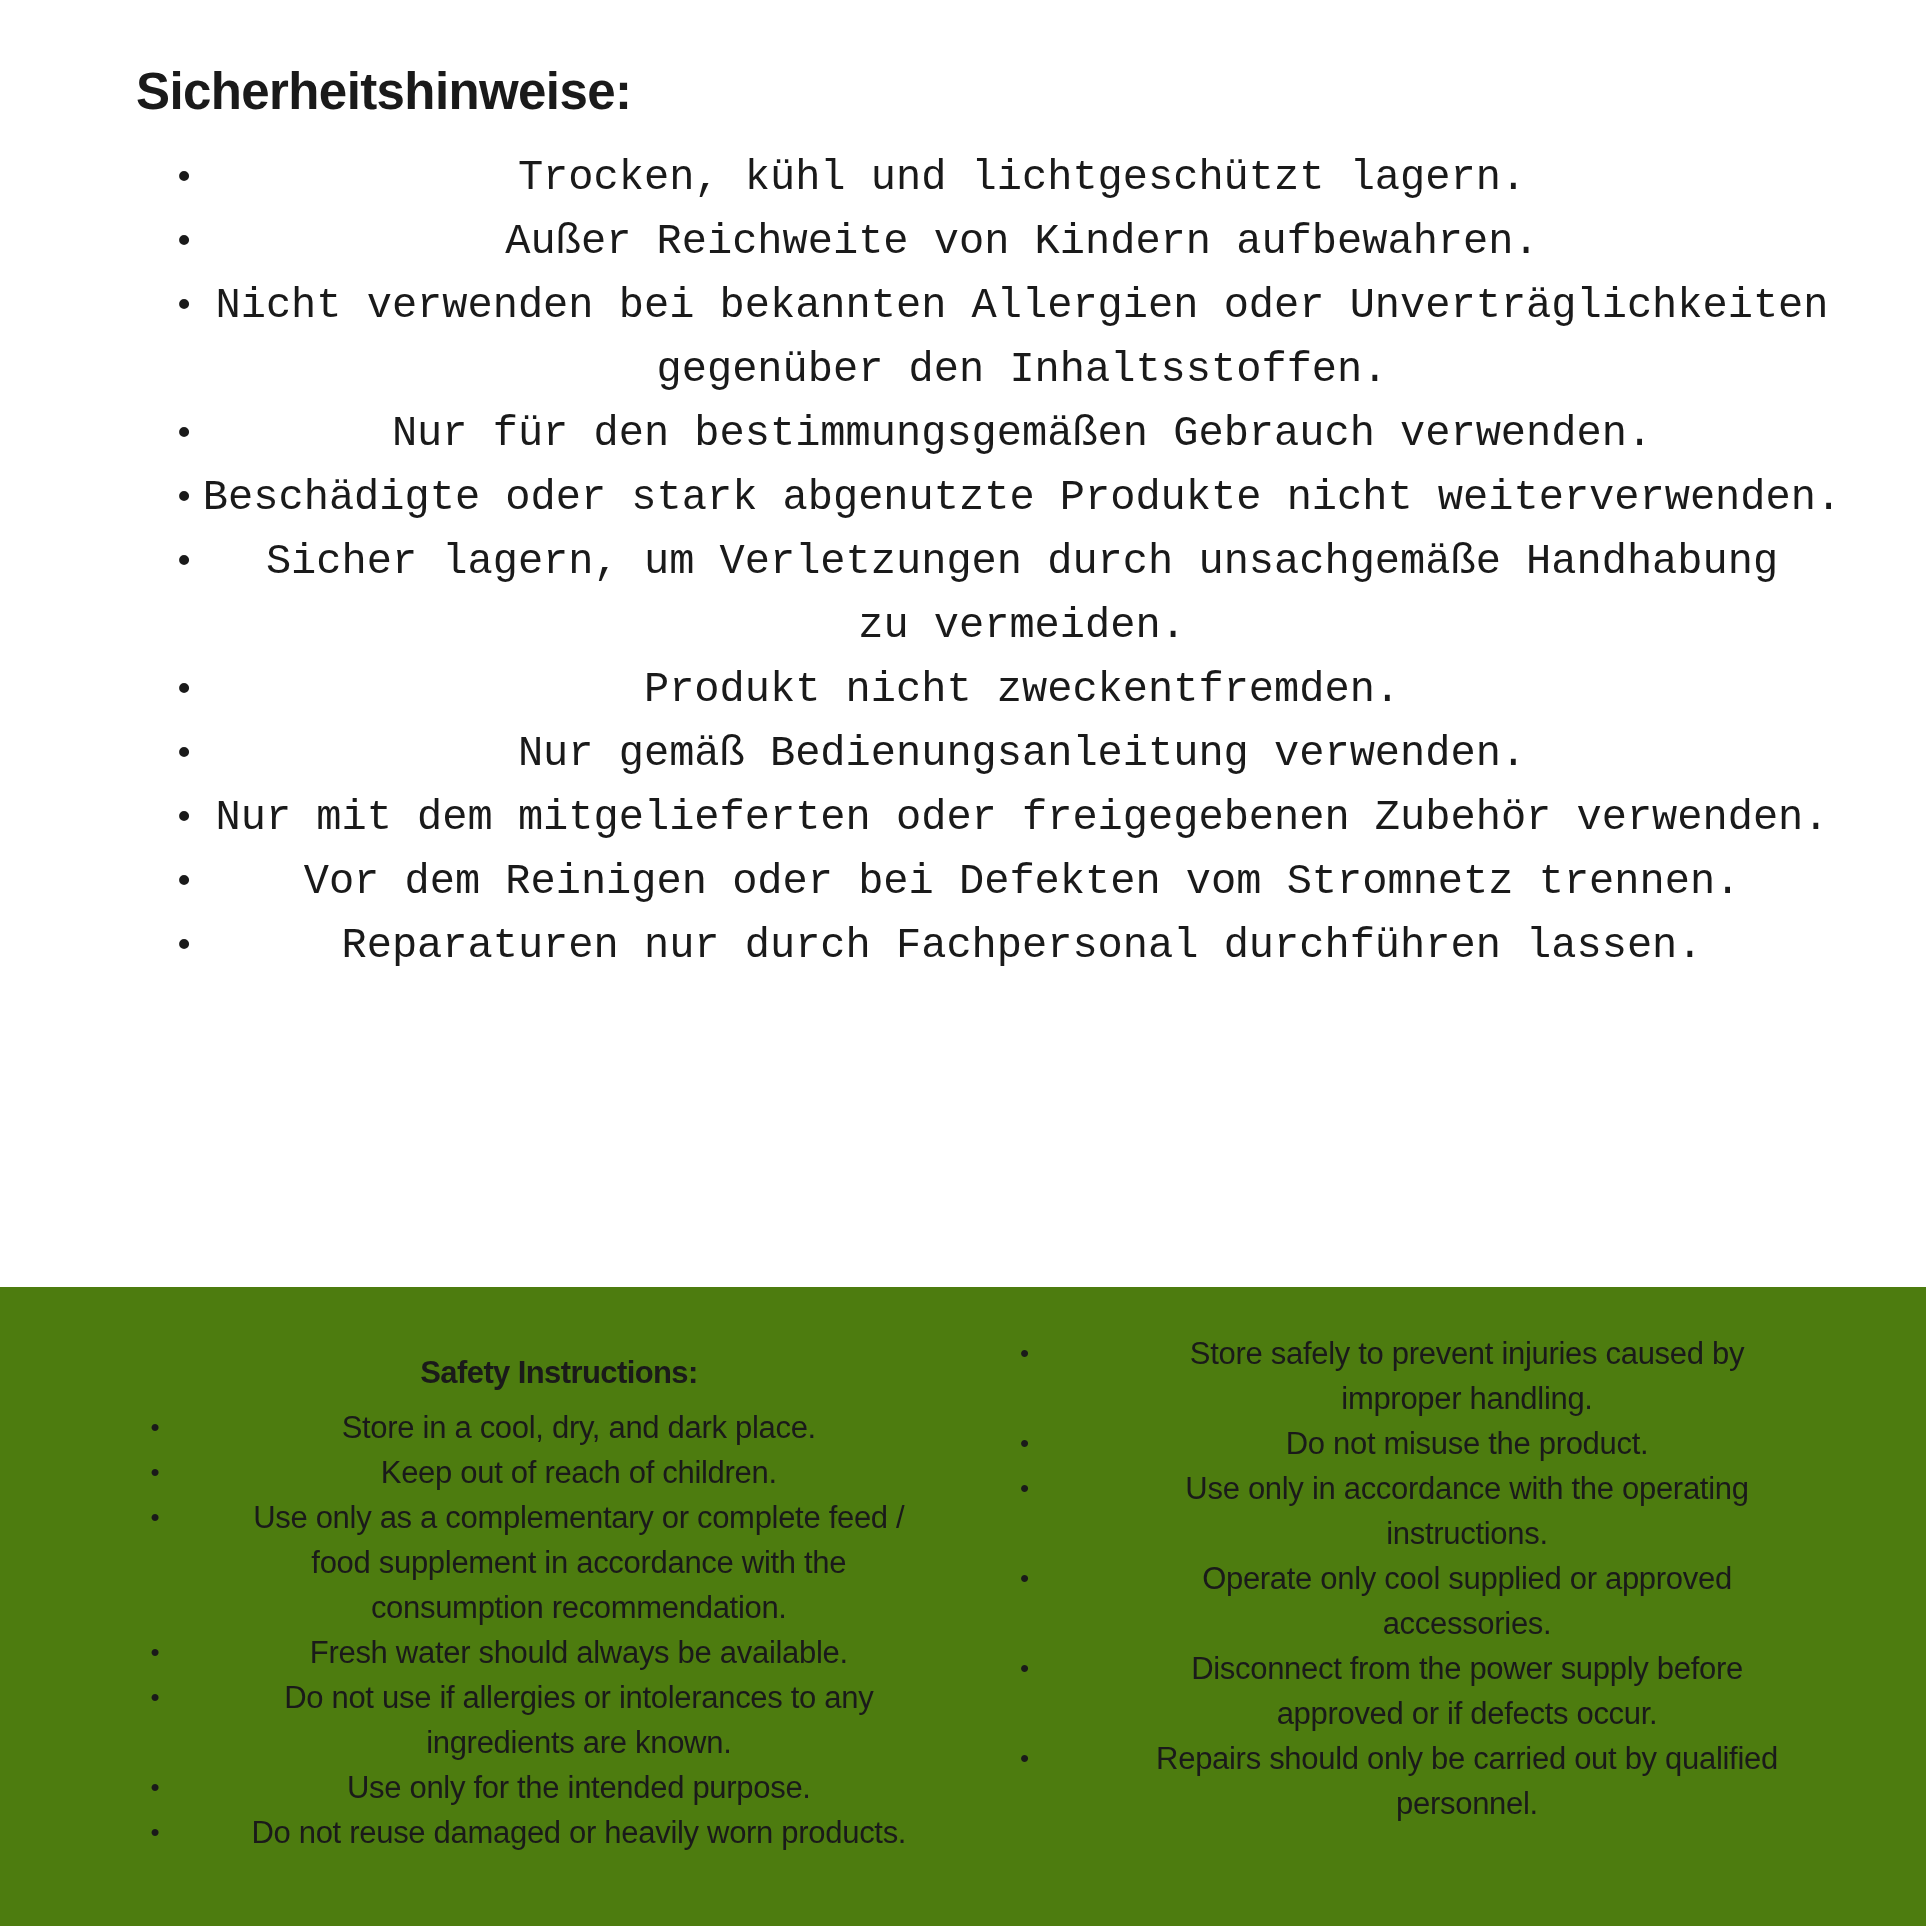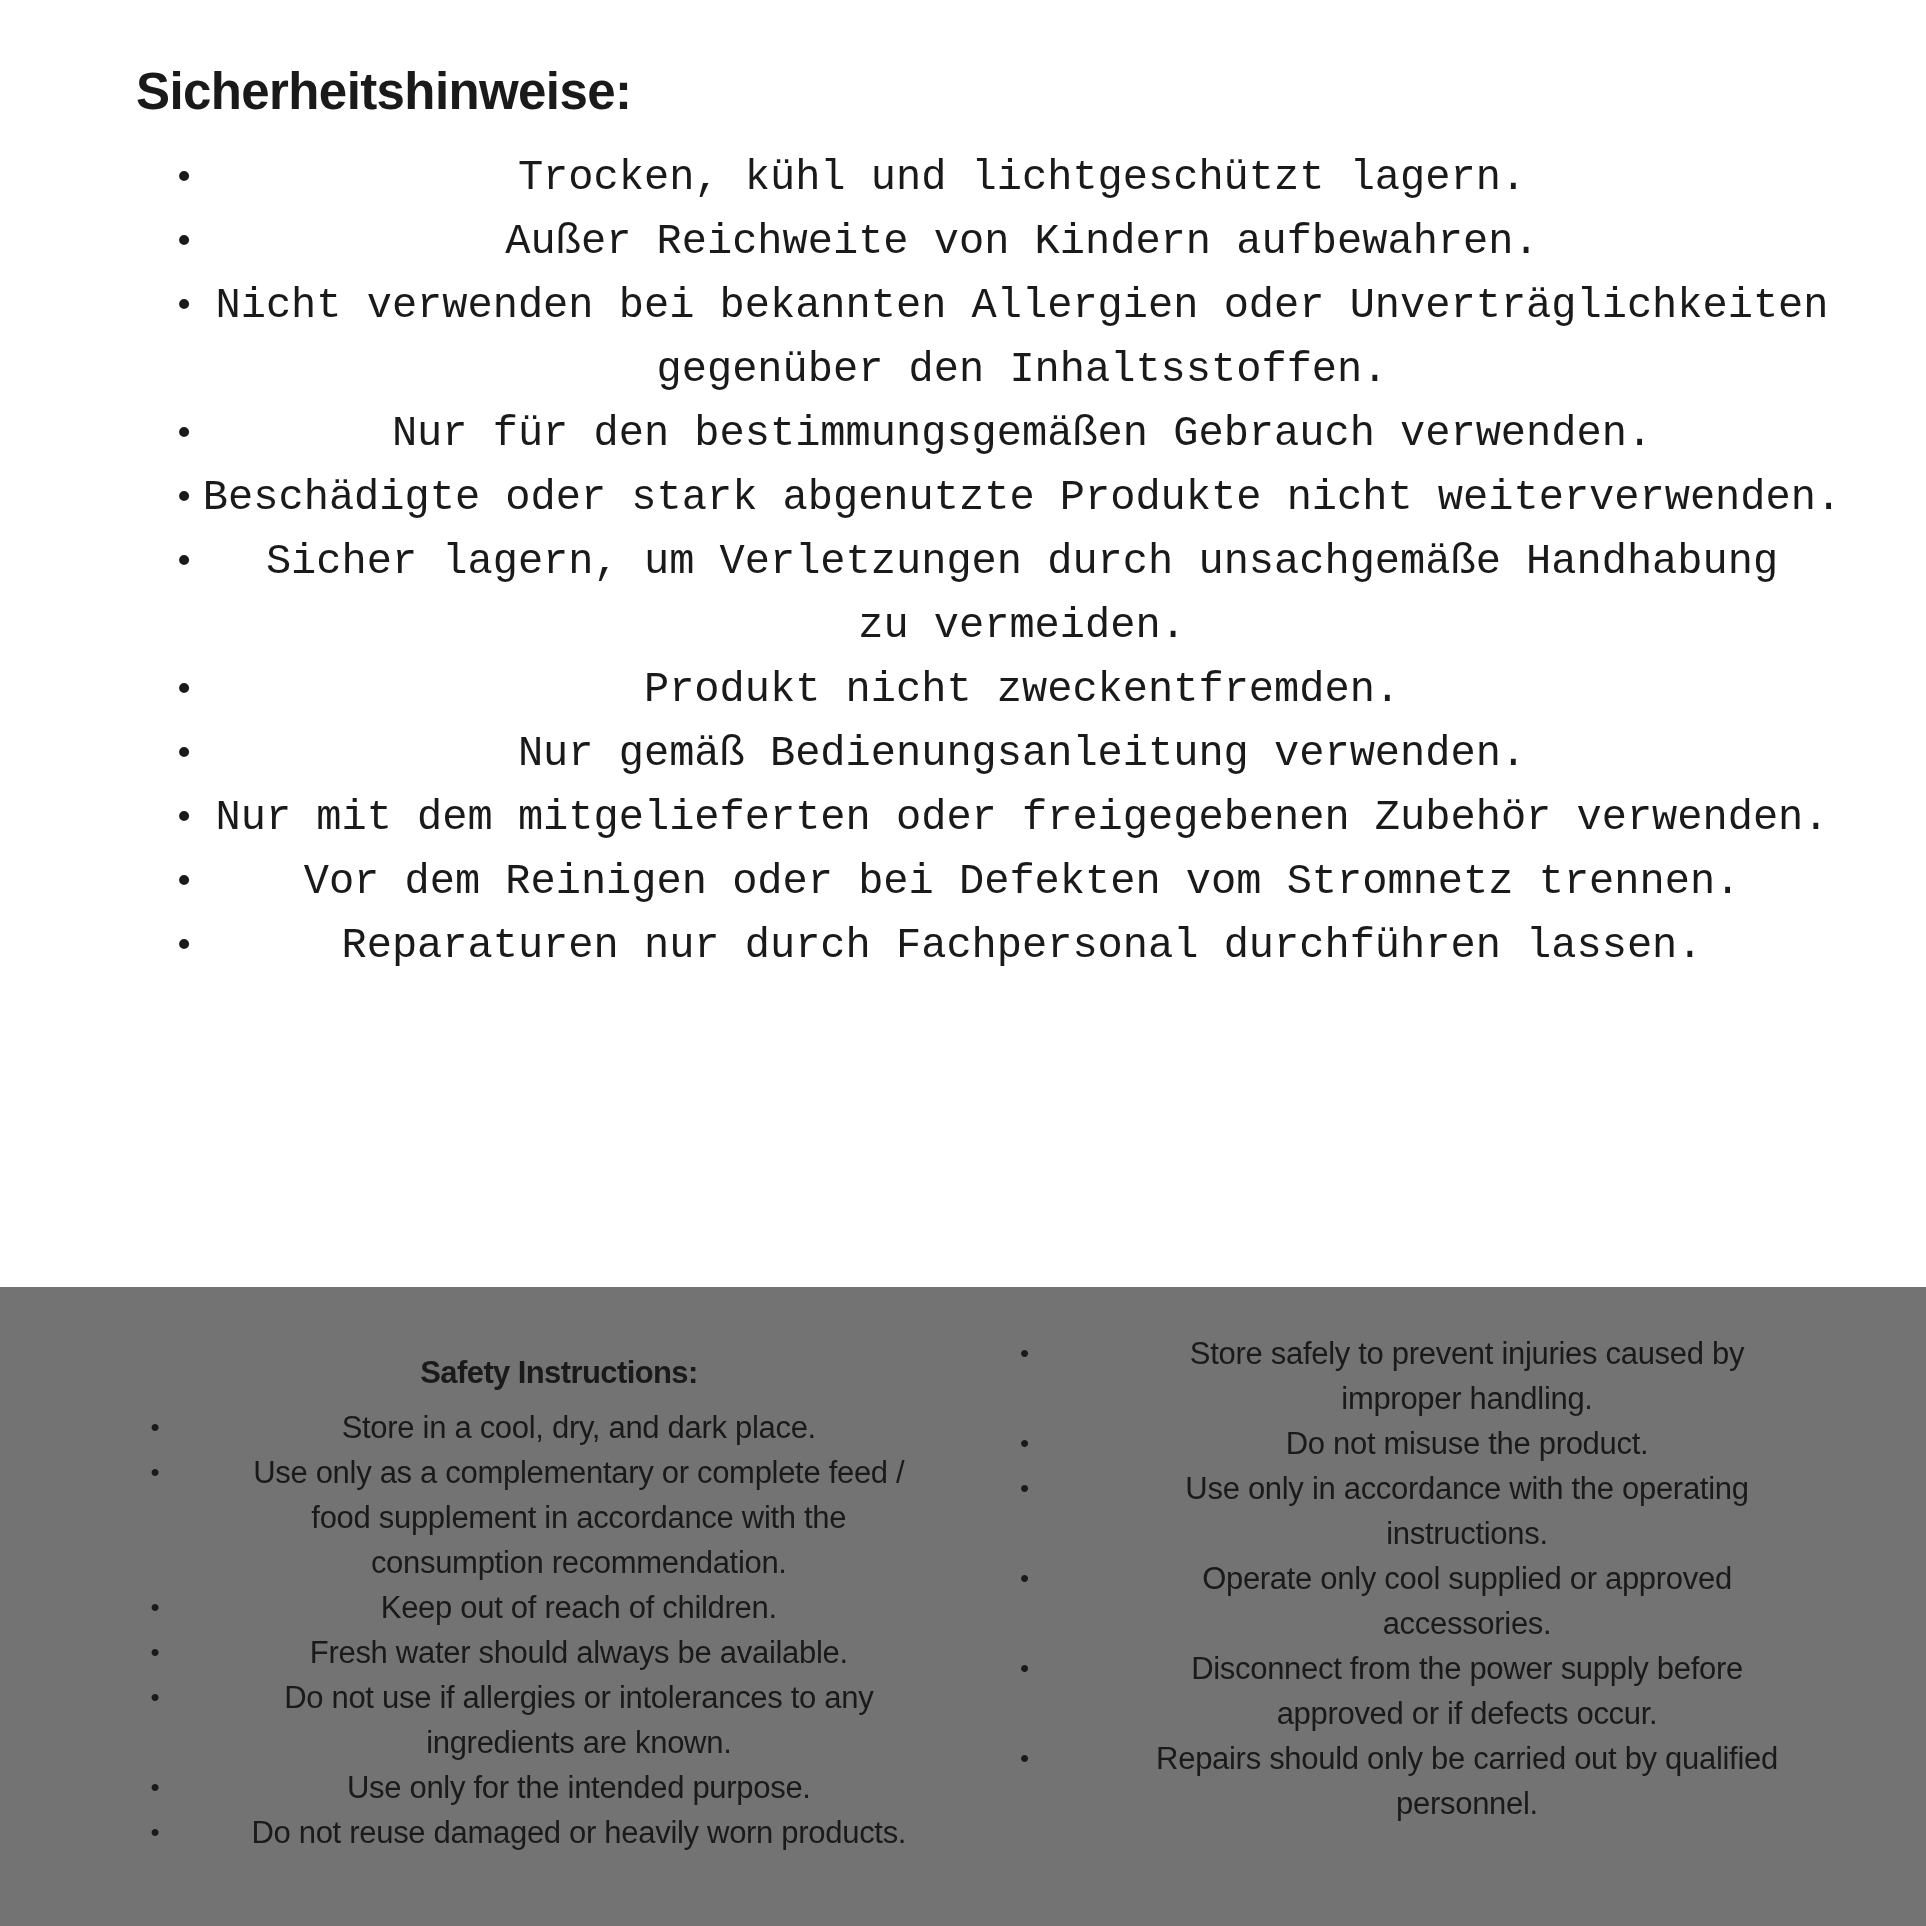--- a/index.html
+++ b/index.html
@@ -55,21 +55,21 @@
     top: 0;
     font-size: 37px;
     line-height: 64px;
   }
 
   
   .en-section {
     position: absolute;
     left: 0; top: 1287px;
     width: 1926px; height: 639px;
-    background: #737373;
+    background: #4d7c0f;
   }
   .en-col-left {
     position: absolute;
     left: 132px; top: 0;
     width: 854px;
     padding-top: 68px;
   }
   .en-heading {
     margin: 0;
     font-size: 31px;
@@ -131,24 +131,24 @@
       <li>Vor dem Reinigen oder bei Defekten vom Stromnetz trennen.</li>
       <li>Reparaturen nur durch Fachpersonal durchführen lassen.</li>
     </ul>
   </div>
 
   <div class="en-section">
     <div class="en-col-left">
       <h2 class="en-heading">Safety Instructions:</h2>
       <ul class="en-list">
         <li>Store in a cool, dry, and dark place.</li>
+        <li>Keep out of reach of children.</li>
         <li>Use only as a complementary or complete feed /
 food supplement in accordance with the
 consumption recommendation.</li>
-        <li>Keep out of reach of children.</li>
         <li>Fresh water should always be available.</li>
         <li>Do not use if allergies or intolerances to any
 ingredients are known.</li>
         <li>Use only for the intended purpose.</li>
         <li>Do not reuse damaged or heavily worn products.</li>
       </ul>
     </div>
     <div class="en-col-right">
       <ul class="en-list">
         <li>Store safely to prevent injuries caused by

